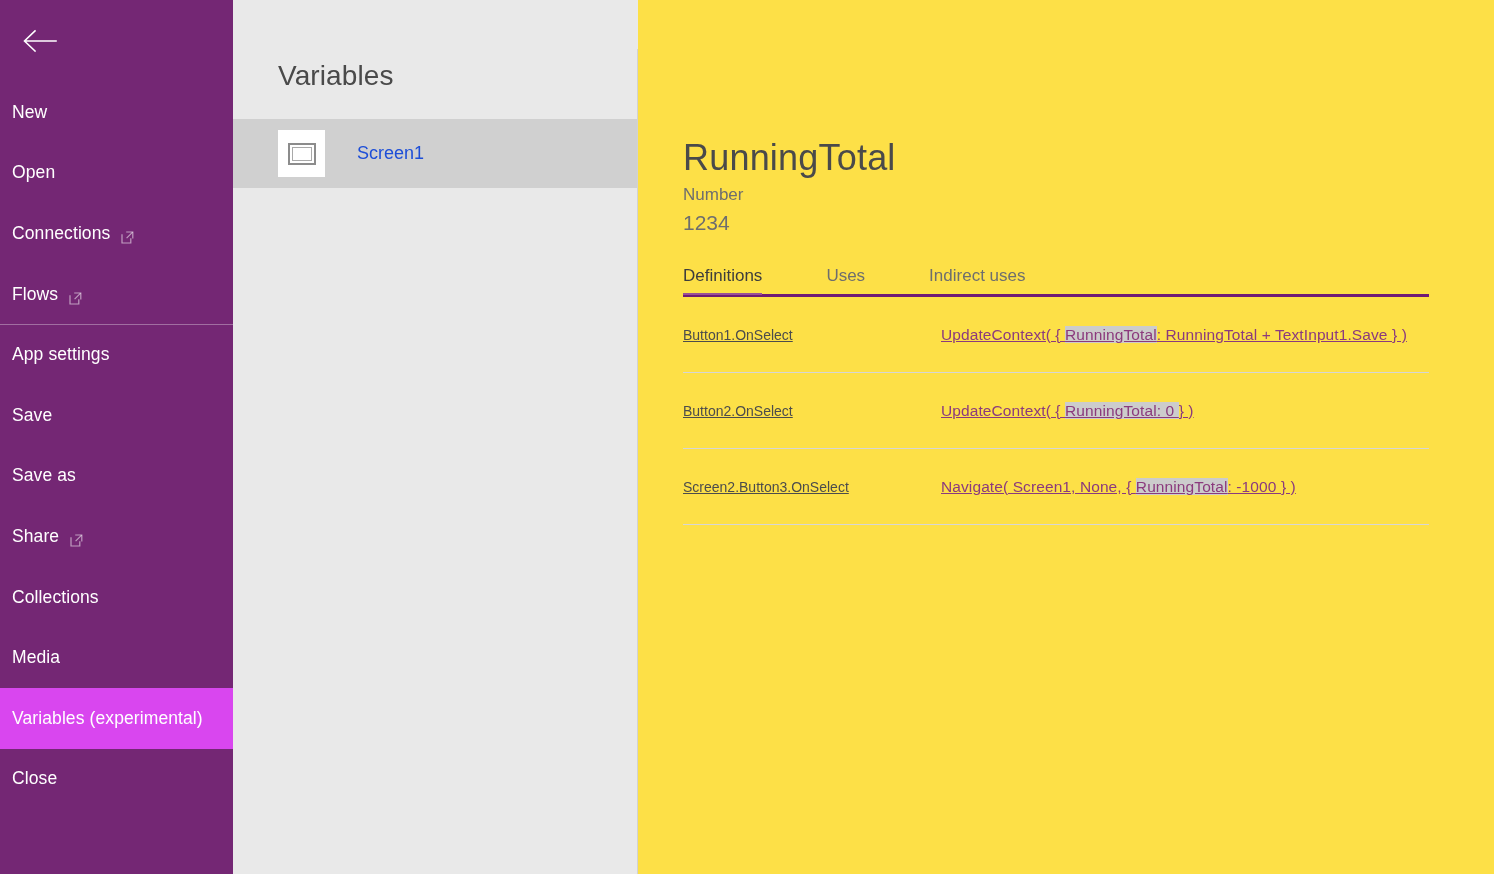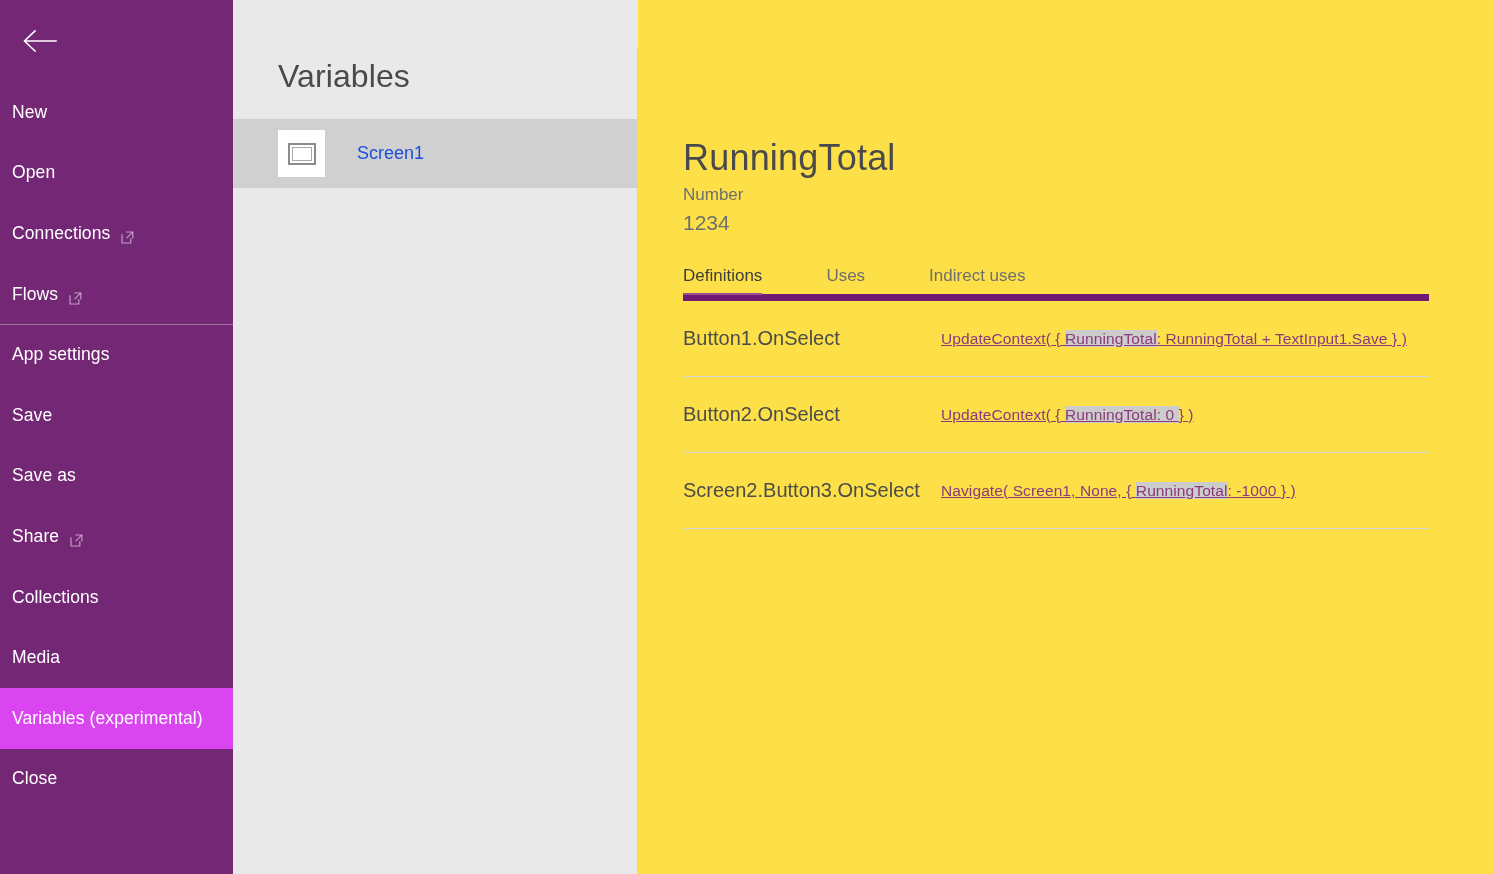--- a/index.html
+++ b/index.html
@@ -98,21 +98,21 @@
   .var-panel::after {
     content: "";
     position: absolute;
     right: 0;
     top: 49px;
     bottom: 0;
     width: 1px;
     background: #d2d2d2;
   }
   .var-title {
-    font-size: 32px;
+    font-size: 28px;
     font-weight: 300;
     color: #4a4a4a;
     padding: 55px 0 0 45px;
     margin: 0;
     line-height: 42px;
     letter-spacing: 0.1px;
   }
   .screen-list {
     margin-top: 22px;
   }
@@ -188,21 +188,21 @@
     color: #6e6e6e;
     margin-top: 6px;
     font-weight: 400;
   }
 
   .tabs {
     margin-top: 31px;
     display: flex;
     align-items: flex-end;
     width: 746px;
-    border-bottom: 7px solid #701a75;
+    border-bottom: 3px solid #701a75;
     position: relative;
   }
   .tab {
     font-size: 17px;
     color: #6e6e6e;
     padding: 0 0 8px 0;
     margin-right: 64px;
     cursor: pointer;
     position: relative;
     font-weight: 400;
@@ -225,26 +225,27 @@
     width: 746px;
   }
   .def-row {
     height: 76px;
     display: flex;
     align-items: center;
     border-bottom: 1px solid #d6d6d6;
     box-sizing: border-box;
   }
   .def-source {
-    font-size: 20px;
+    font-size: 14px;
     color: #4c4c4c;
     width: 258px;
     flex: 0 0 258px;
     font-weight: 400;
     white-space: nowrap;
+    text-decoration: underline;
   }
   .def-formula {
     font-size: 15.5px;
     color: #8b3a7d;
     text-decoration: underline;
     text-decoration-color: #8b3a7d;
     cursor: pointer;
     white-space: nowrap;
     font-weight: 400;
     letter-spacing: 0.1px;

